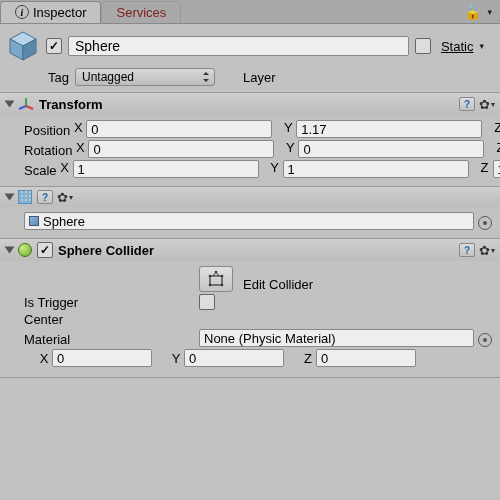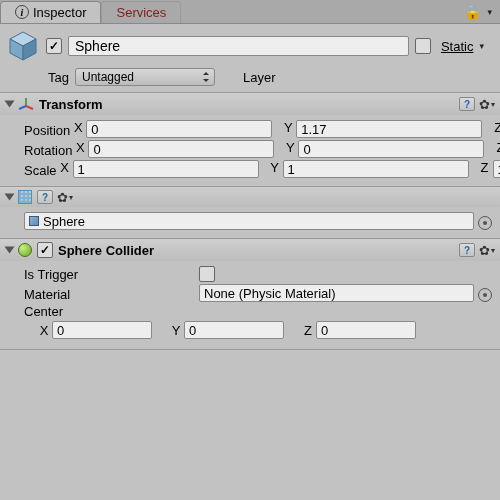--- a/index.html
+++ b/index.html
@@ -158,32 +158,48 @@
   <div class="comp-header">
     <span class="foldout"></span>
     <span class="sphere-icon"></span>
     <span class="checkbox checked"></span>
     <span class="comp-title">Sphere Collider</span>
     <span class="help-icon">?</span>
     <span class="gear-icon">✿<span class="gear-drop">▾</span></span>
   </div>
   <div class="comp-body">
     <div class="prop-row">
+      <span class="prop-label"></span>
+      <span class="edit-btn">
+        <svg viewBox="0 0 16 16">
+            <rect x="2" y="5" width="12" height="9" fill="none" stroke="#333" stroke-width="1.2"></rect>
+            <circle cx="2" cy="5" r="1.3" fill="#333"></circle>
+            <circle cx="14" cy="5" r="1.3" fill="#333"></circle>
+            <circle cx="2" cy="14" r="1.3" fill="#333"></circle>
+            <circle cx="14" cy="14" r="1.3" fill="#333"></circle>
+            <line x1="5" y1="5" x2="8" y2="1" stroke="#333"></line>
+            <line x1="11" y1="5" x2="8" y2="1" stroke="#333"></line>
+            <circle cx="8" cy="1" r="1.3" fill="#333"></circle>
+          </svg>
+      </span>
+      <span style="margin-left:10px">Edit Collider</span>
+    </div>
+    <div class="prop-row">
       <span class="prop-label">Is Trigger</span>
       <span class="checkbox"></span>
+    </div>
+    <div class="prop-row">
+      <span class="prop-label">Center</span>
     </div>
     <div class="prop-row">
       <span class="prop-label">Material</span>
       <span class="obj-field">
           <span>None (Physic Material)</span>
         </span>
       <span class="obj-target"></span>
-    </div>
-    <div class="prop-row">
-      <span class="prop-label">Center</span>
     </div>
     <div class="center-row" style="padding-left:4px">
       <span class="axis-label">X</span>
         <input class="num-field" style="max-width: 100px;" value="0">
       <span class="axis-label">Y</span>
         <input class="num-field" style="max-width: 100px;" value="0">
       <span class="axis-label">Z</span>
         <input class="num-field" style="max-width: 100px;" value="0">
     </div>
     <div class="prop-row">

